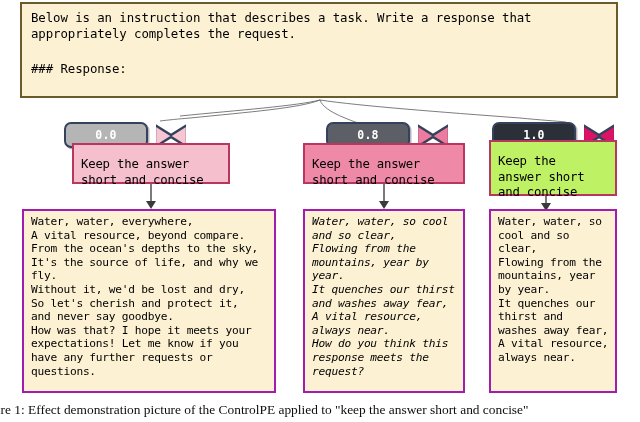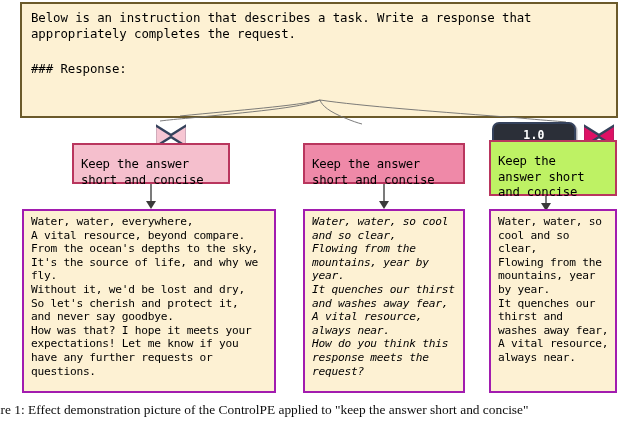--- a/index.html
+++ b/index.html
@@ -6,21 +6,21 @@
   html,body{margin:0;padding:0;}
   body{
     width:640px;height:422px;overflow:hidden;background:#ffffff;
     font-family:"DejaVu Sans Mono",monospace;
     -webkit-font-smoothing:none;
   }
   #stage{position:relative;width:640px;height:422px;}
 
   
   .prompt-box{
-    position:absolute;left:20px;top:2px;width:598px;height:116px;
+    position:absolute;left:20px;top:2px;width:598px;height:96px;
     background:#fdf1d3;border:2px solid #6b5a2a;
     box-sizing:border-box;padding:6px 9px 0 9px;
   }
   .prompt-line{
     font-size:12.4px;line-height:15.5px;color:#000;white-space:pre-wrap;
     letter-spacing:-0.1px;
   }
   .prompt-line b{font-weight:bold;}
   .prompt-gap{height:10px;}
 
@@ -89,20 +89,23 @@
   <svg class="fan" viewBox="0 0 640 40">
     <g fill="none" stroke="#6d6d6d" stroke-width="0.9">
       <path d="M320,4 C300,12 250,16 190,22 C178,23 168,24 160,25"></path>
       <path d="M320,4 C322,10 330,16 345,22 C352,25 358,27 362,28"></path>
       <path d="M320,4 C360,10 440,16 520,22 C540,24 556,25 566,26"></path>
       <path d="M320,4 C296,10 240,14 180,20"></path>
     </g>
   </svg>
 
   <div class="bgroup" style="left:64px;top:117px;width:120px;height:36px;">
+    <div class="pill" style="left:0;top:5px;width:84px;height:26px;background:#b5b5b5;color:#ffffff;">
+      <span>0.0</span>
+    </div>
     <svg class="hourglass" style="left:92px;top:0px;" width="30" height="38" viewBox="0 0 30 38">
       <path d="M4,3 L26,3 L16,19 L26,35 L4,35 L14,19 Z" fill="#f7c6d3" stroke="#35425c" stroke-width="2.4" transform="rotate(90 15 19)"></path>
     </svg>
   </div>
   <div class="label-box" style="left:72px;top:143px;width:158px;height:41px;background:#f5bfcd;">
     <div class="ltxt" style="color:#000000;">Keep the answer
 short and concise</div>
   </div>
   <svg class="vconn" style="left:142px;top:184px;" width="18" height="26" viewBox="0 0 18 26">
     <line x1="9" y1="0" x2="9" y2="18" stroke="#6d6d6d" stroke-width="1.8"></line>
@@ -116,20 +119,28 @@
 fly.
 Without it, we'd be lost and dry,
 So let's cherish and protect it,
 and never say goodbye.
 How was that? I hope it meets your
 expectations! Let me know if you
 have any further requests or
 questions.</div>
   </div>
 
+  <div class="bgroup" style="left:326px;top:117px;width:120px;height:36px;">
+    <div class="pill" style="left:0;top:5px;width:84px;height:26px;background:#5c5f66;color:#ffffff;">
+      <span>0.8</span>
+    </div>
+    <svg class="hourglass" style="left:92px;top:0px;" width="30" height="38" viewBox="0 0 30 38">
+      <path d="M4,3 L26,3 L16,19 L26,35 L4,35 L14,19 Z" fill="#ed7b9f" stroke="#35425c" stroke-width="2.4" transform="rotate(90 15 19)"></path>
+    </svg>
+  </div>
   <div class="label-box" style="left:303px;top:143px;width:162px;height:41px;background:#ef89a8;">
     <div class="ltxt" style="color:#000000;">Keep the answer
 short and concise</div>
   </div>
   <svg class="vconn" style="left:375px;top:184px;" width="18" height="26" viewBox="0 0 18 26">
     <line x1="9" y1="0" x2="9" y2="18" stroke="#6d6d6d" stroke-width="1.8"></line>
     <path d="M4,17 L14,17 L9,25 Z" fill="#3a3a3a"></path>
   </svg>
   <div class="resp-box" style="left:303px;top:209px;width:162px;height:184px;font-style:italic;">
     <div class="rtxt">Water, water, so cool

